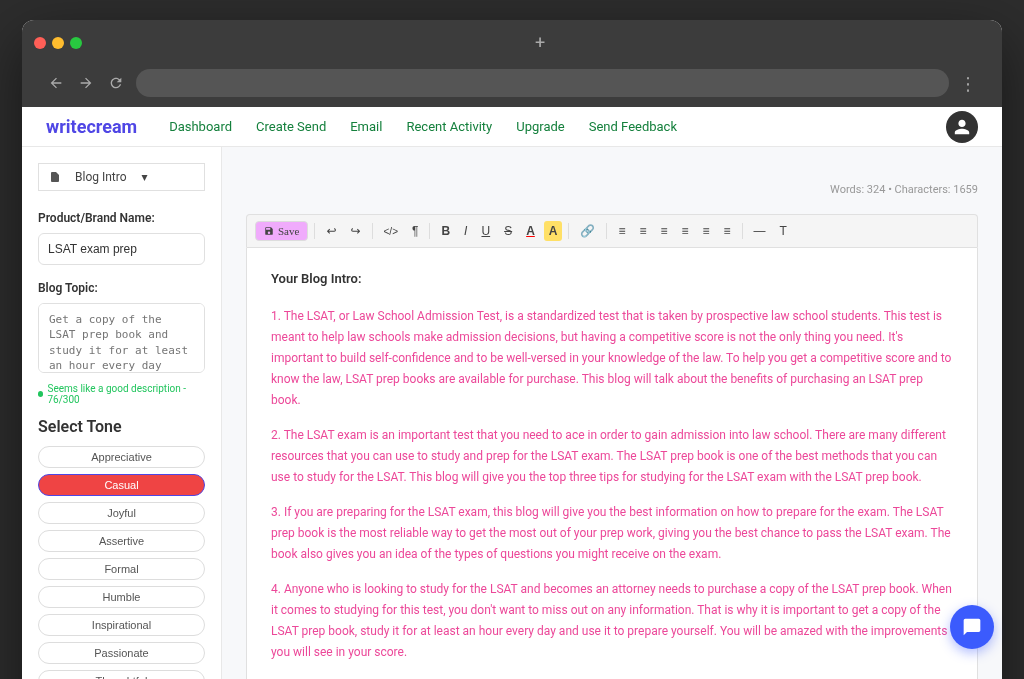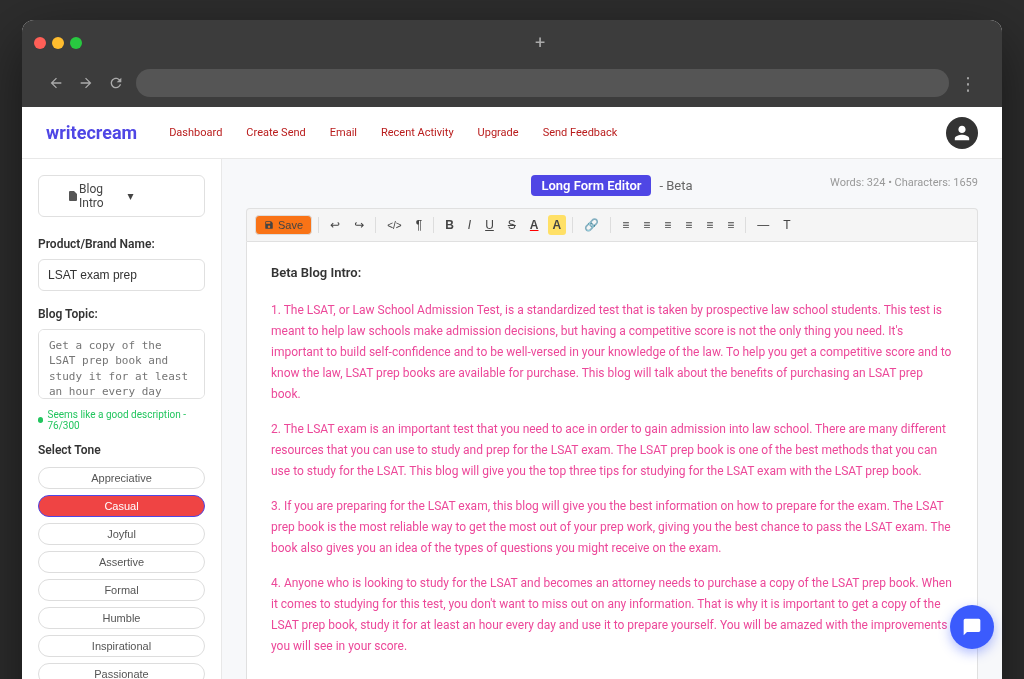--- a/index.html
+++ b/index.html
@@ -77,37 +77,37 @@
       letter-spacing: 1px;
     }
     
     .app-body { background: #f7f8fa; }
     .top-nav {
       background: #fff;
       border-bottom: 1px solid #e8e8e8;
       display: flex;
       align-items: center;
       padding: 0 24px;
-      height: 52px;
+      height: 40px;
       gap: 32px;
     }
     .logo {
       font-size: 18px;
       font-weight: 700;
       color: #333;
     }
     .logo span { color: #4f46e5; }
     .nav-links {
       display: flex;
       gap: 24px;
       flex: 1;
     }
     .nav-link {
-      font-size: 11px;
-      color: #b91c1c;
+      font-size: 13px;
+      color: #15803d;
       text-decoration: none;
       cursor: pointer;
     }
     .user-avatar {
       width: 32px;
       height: 32px;
       border-radius: 50%;
       background: #333;
       display: flex;
       align-items: center;
@@ -123,24 +123,24 @@
     .sidebar {
       width: 200px;
       background: #fff;
       border-right: 1px solid #e8e8e8;
       padding: 16px;
       min-height: 560px;
     }
     .dropdown-selector {
       display: flex;
       align-items: center;
-      gap: 0;
+      gap: 14px;
       border: 1px solid #e0e0e0;
-      border-radius: 6px;
-      padding: 6px 28px;
+      border-radius: 0;
+      padding: 6px 10px;
       font-size: 12px;
       color: #444;
       cursor: pointer;
       margin-bottom: 20px;
     }
     .dropdown-selector span { flex: 1; }
     .field-label {
       font-size: 12px;
       font-weight: 600;
       color: #333;
@@ -181,21 +181,21 @@
       gap: 4px;
       margin-top: 6px;
     }
     .char-dot {
       width: 6px;
       height: 6px;
       border-radius: 50%;
       background: #22c55e;
     }
     .section-label {
-      font-size: 12px;
+      font-size: 16px;
       font-weight: 600;
       color: #333;
       margin-bottom: 10px;
     }
     .tone-grid {
       display: flex;
       flex-wrap: wrap;
       gap: 6px;
       margin-bottom: 16px;
       flex-direction: column;
@@ -285,30 +285,31 @@
       cursor: pointer;
       padding: 3px 5px;
       font-size: 12px;
       color: #444;
       border-radius: 3px;
       display: flex;
       align-items: center;
       justify-content: center;
     }
     .toolbar-save {
-      background: #f97316;
+      background: #f0abfc;
       border: 1px solid #ddd;
       border-radius: 4px;
       padding: 3px 8px;
       font-size: 11px;
       color: #444;
       cursor: pointer;
       display: flex;
       align-items: center;
       gap: 4px;
+      font-family: Liberation Serif, serif;
     }
     .toolbar-divider {
       width: 1px;
       height: 16px;
       background: #ddd;
       margin: 0 2px;
     }
     .editor-content-area {
       border: 1px solid #e0e0e0;
       border-radius: 0 0 4px 4px;
@@ -440,25 +441,21 @@
           <button class="tone-btn">Thoughtful</button>
           <button class="tone-btn">Urgent</button>
         </div>
 
         <button class="write-btn">Write for me →</button>
       </div>
 
       <div class="main-editor">
         <div class="editor-header">
           <div style="flex:1"></div>
-          <div class="editor-title-row">
-            <span class="editor-badge">Long Form Editor</span>
-            <span class="editor-subtitle">- Beta</span>
-          </div>
-          <div style="flex:1; text-align:right;">
+          <div style="flex:1; text-align:right;margin-top:20px;">
             <div class="word-count">Words: 324 • Characters: 1659</div>
           </div>
         </div>
 
         <div class="editor-toolbar">
           <button class="toolbar-save">
             <svg width="10" height="10" viewBox="0 0 24 24" fill="#444">
                 <path d="M17 3H5a2 2 0 00-2 2v14a2 2 0 002 2h14a2 2 0 002-2V7l-4-4zm-5 16a3 3 0 110-6 3 3 0 010 6zm3-10H5V5h10v4z"></path>
               </svg>
             <span>Save</span>
@@ -492,21 +489,21 @@
           <button class="toolbar-btn">≡</button>
           <button class="toolbar-btn">≡</button>
           <button class="toolbar-btn">≡</button>
           <button class="toolbar-btn">≡</button>
           <div class="toolbar-divider"></div>
           <button class="toolbar-btn">—</button>
           <button class="toolbar-btn">T</button>
         </div>
 
         <div class="editor-content-area">
-          <div class="blog-title">Beta Blog Intro:</div>
+          <div class="blog-title">Your Blog Intro:</div>
           <div class="blog-para">1.  The LSAT, or Law School Admission Test, is a standardized test that is taken by prospective law school students. This test is meant to help law schools make admission decisions, but having a competitive score is not the only thing you need. It's important to build self-confidence and to be well-versed in your knowledge of the law. To help you get a competitive score and to know the law, LSAT prep books are available for purchase. This blog will talk about the benefits of purchasing an LSAT prep book.</div>
           <div class="blog-para">2.  The LSAT exam is an important test that you need to ace in order to gain admission into law school. There are many different resources that you can use to study and prep for the LSAT exam. The LSAT prep book is one of the best methods that you can use to study for the LSAT. This blog will give you the top three tips for studying for the LSAT exam with the LSAT prep book.</div>
           <div class="blog-para">3.  If you are preparing for the LSAT exam, this blog will give you the best information on how to prepare for the exam. The LSAT prep book is the most reliable way to get the most out of your prep work, giving you the best chance to pass the LSAT exam. The book also gives you an idea of the types of questions you might receive on the exam.</div>
           <div class="blog-para">4.  Anyone who is looking to study for the LSAT and becomes an attorney needs to purchase a copy of the LSAT prep book. When it comes to studying for this test, you don't want to miss out on any information. That is why it is important to get a copy of the LSAT prep book, study it for at least an hour every day and use it to prepare yourself. You will be amazed with the improvements you will see in your score.</div>
           <div style="margin-top:10px;color:#999;font-size:12px;">-----</div>
         </div>
 
       </div>
     </div>
   </div>

